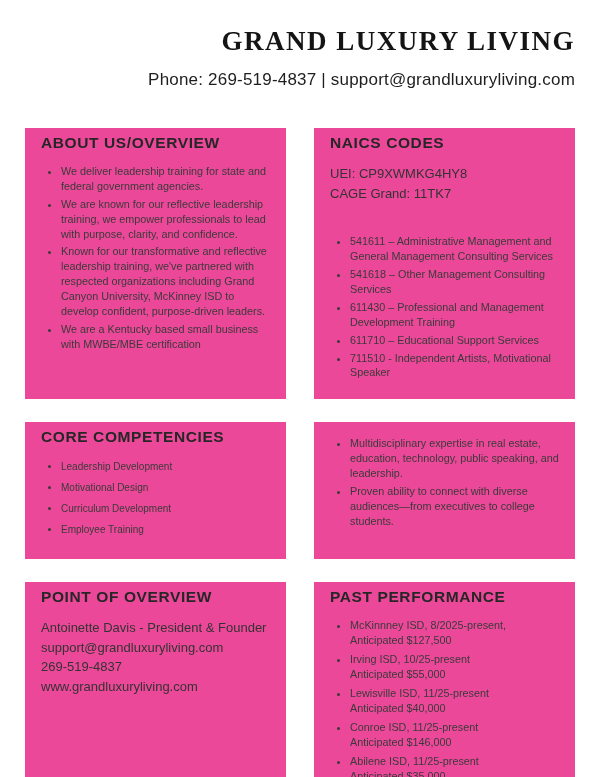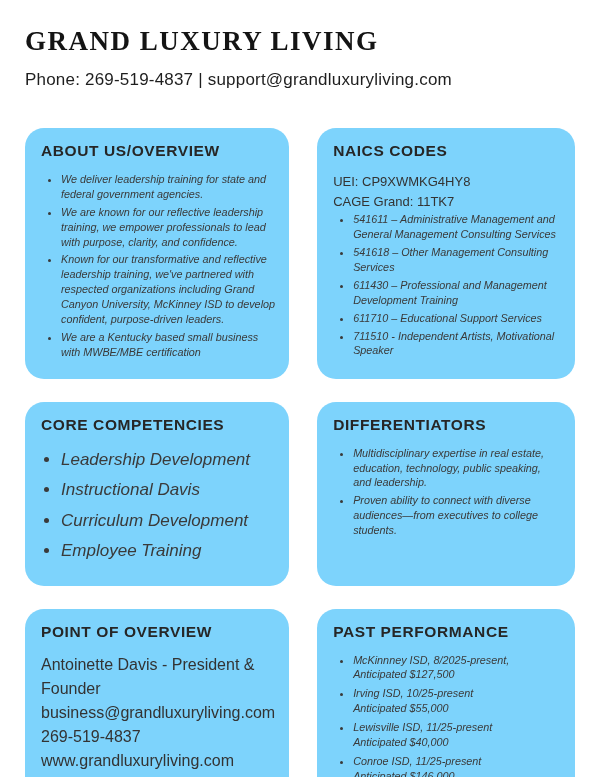--- a/index.html
+++ b/index.html
@@ -13,86 +13,84 @@
     background: #ffffff;
     padding: 26px 25px 18px 25px;
     overflow: hidden;
   }
 
   .doc-title {
     font-family: "Liberation Serif", "DejaVu Serif", serif;
     font-size: 27px;
     font-weight: 700;
     letter-spacing: 1.5px;
-    text-align: left;
+    text-align: right;
     color: #141414;
   }
 
   .contact-line {
     margin-top: 13px;
-    text-align: left;
+    text-align: right;
     font-size: 17px;
     color: #1e1e1e;
     letter-spacing: 0.2px;
   }
 
   .grid {
     margin-top: 38px;
     display: grid;
     grid-template-columns: 1fr 1fr;
     column-gap: 28px;
     row-gap: 23px;
     align-items: stretch;
   }
 
   .box {
-    background: #7dd3fc;
-    padding: 14px 14px 16px 16px;
-    border-radius: 19px;
+    background: #ec4899;
+    padding: 6px 14px 16px 16px;
   }
 
   .box-title {
     font-size: 15.5px;
     font-weight: 700;
     letter-spacing: 0.6px;
     color: #262626;
     margin-bottom: 12px;
   }
 
   .bullets {
     list-style: disc;
     padding-left: 20px;
   }
 
   .bullets li {
     font-size: 10.8px;
     line-height: 1.38;
     margin-bottom: 3px;
     color: #3a3a3a;
-    font-style: italic;
   }
 
   
   .id-line {
     font-size: 13px;
     line-height: 1.55;
     color: #333333;
   }
-  .naics .bullets { margin-top: 0; }
+  .naics .bullets { margin-top: 30px; }
 
   
   .core .bullets { margin-top: 14px; }
-  .core .bullets li { font-size: 17px; margin-bottom: 7px; }
+  .core .bullets li { font-size: 10px; margin-bottom: 7px; }
 
   
   .diff .bullets { margin-top: 8px; }
 
   
   .poc-line {
-    font-size: 16px;
+    font-size: 13px;
     line-height: 1.5;
     color: #333333;
   }
 
   
   .past .bullets li { white-space: pre-line; margin-bottom: 4px; }
 </style>
 </head>
 <body>
 
@@ -125,38 +123,37 @@
         <li>611430 – Professional and Management Development Training</li>
         <li>611710 – Educational Support Services</li>
         <li>711510 - Independent Artists, Motivational Speaker</li>
       </ul>
     </section>
 
     <section class="box core">
       <h2 class="box-title">CORE COMPETENCIES</h2>
       <ul class="bullets">
         <li>Leadership Development</li>
-        <li>Instructional Davis</li>
+        <li>Motivational Design</li>
         <li>Curriculum Development</li>
         <li>Employee Training</li>
       </ul>
     </section>
 
     <section class="box diff">
-      <h2 class="box-title">DIFFERENTIATORS</h2>
       <ul class="bullets">
         <li>Multidisciplinary expertise in real estate, education, technology, public speaking, and leadership.</li>
         <li>Proven ability to connect with diverse audiences—from executives to college students.</li>
       </ul>
     </section>
 
     <section class="box poc">
       <h2 class="box-title">POINT OF OVERVIEW</h2>
       <div class="poc-line">Antoinette Davis - President &amp; Founder</div>
-      <div class="poc-line">business@grandluxuryliving.com</div>
+      <div class="poc-line">support@grandluxuryliving.com</div>
       <div class="poc-line">269-519-4837</div>
       <div class="poc-line">www.grandluxuryliving.com</div>
     </section>
 
     <section class="box past">
       <h2 class="box-title">PAST PERFORMANCE</h2>
       <ul class="bullets">
         <li>McKinnney ISD, 8/2025-present,
 Anticipated $127,500</li>
         <li>Irving ISD, 10/25-present

